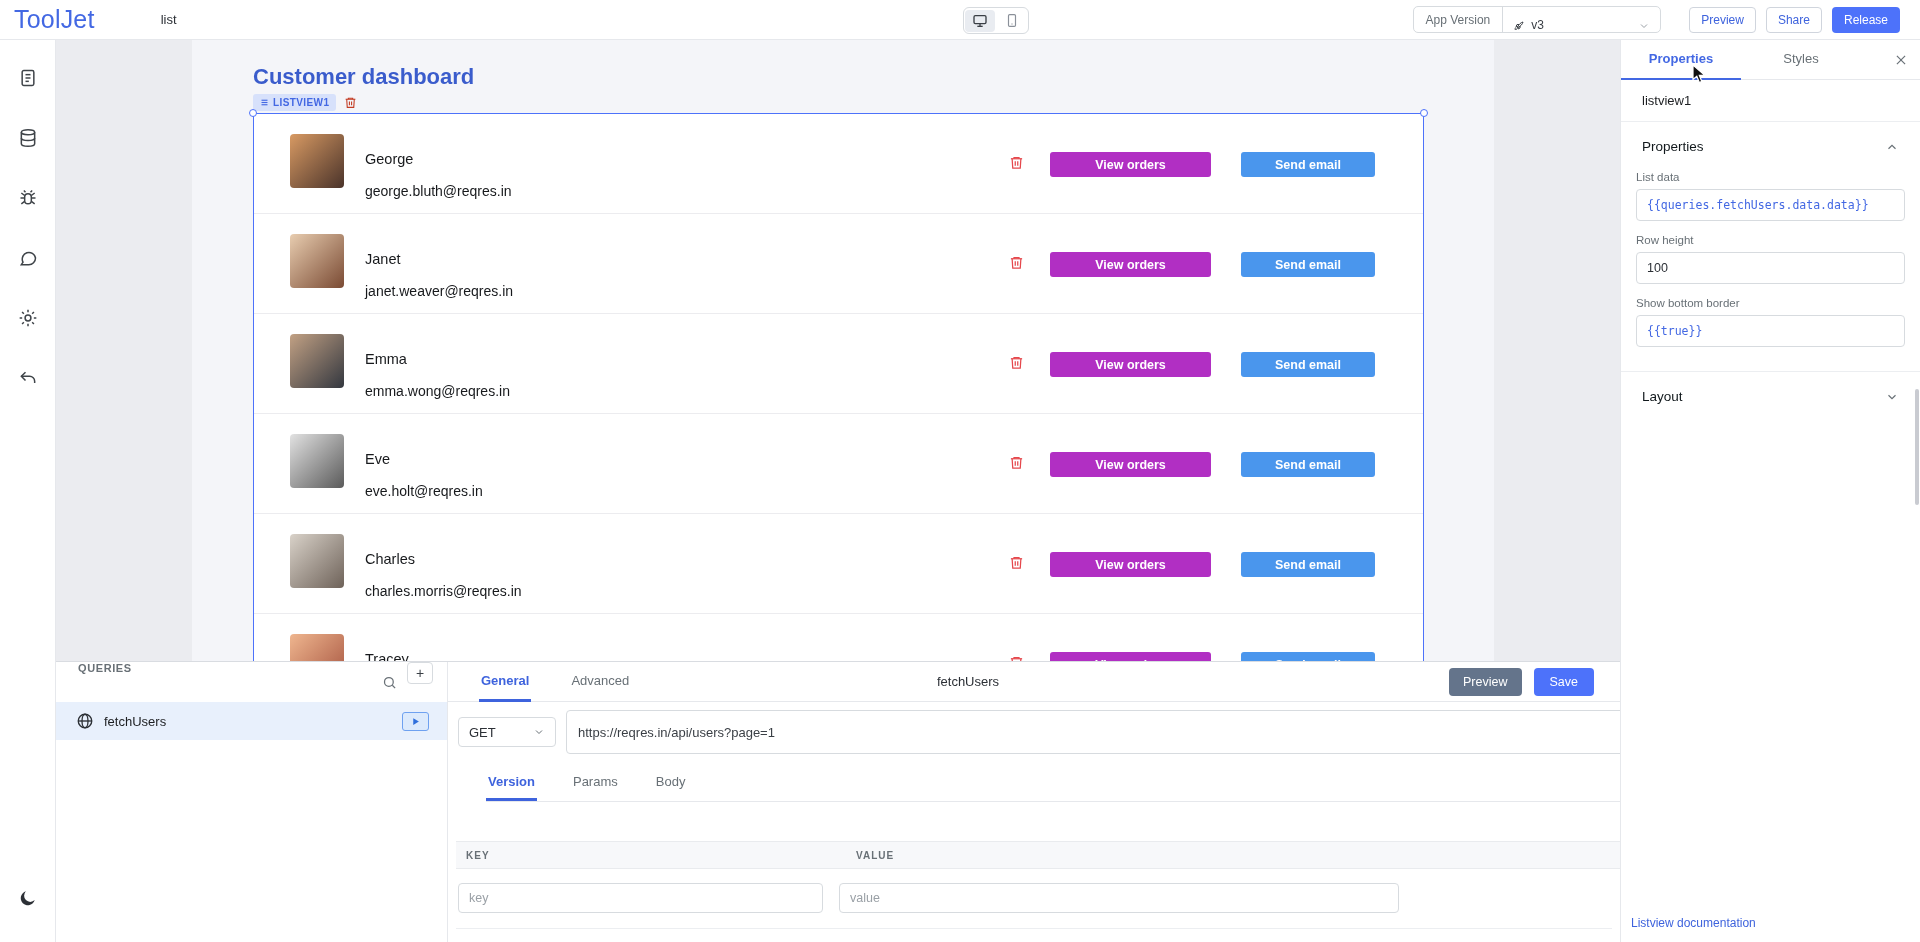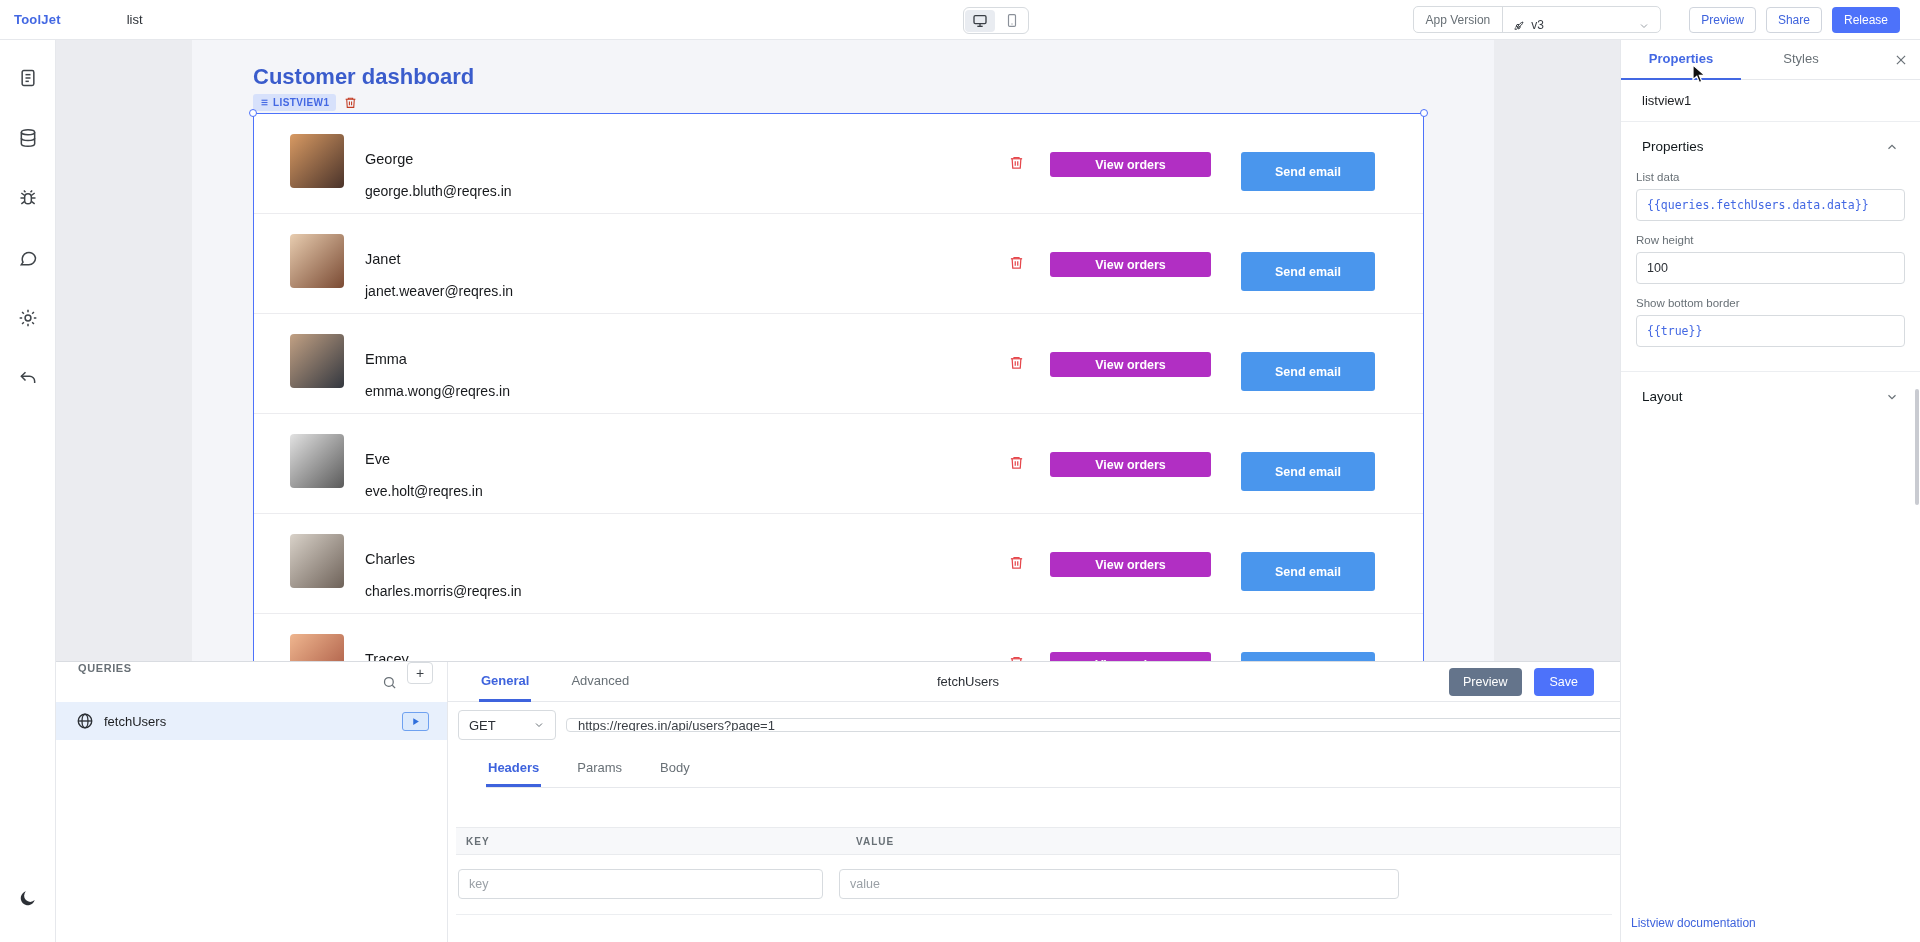--- a/index.html
+++ b/index.html
@@ -4,21 +4,21 @@
 <style>
   *{margin:0;padding:0;box-sizing:border-box}
   html,body{width:1920px;height:942px}
   body{font-family:"Liberation Sans",sans-serif;background:#fff;color:#1c1e21;position:relative;overflow:hidden;font-size:13px}
   svg{display:block}
   button{font-family:inherit;cursor:pointer}
   input{font-family:inherit;outline:none}
 
   
   .topbar{position:absolute;top:0;left:0;right:0;height:40px;background:#fff;border-bottom:1px solid #e6e8ec;display:flex;align-items:center;z-index:60;padding:0 20px 0 14px}
-  .logo{font-size:13px;font-weight:700;color:#4368e3;letter-spacing:.2px}
+  .logo{font-size:25px;font-weight:400;color:#4368e3;letter-spacing:.2px}
   .appname{margin-left:66px;font-size:13px;color:#2c3036}
   .device-toggle{position:absolute;left:963px;top:7px;height:27px;border:1px solid #d7dbdf;border-radius:6px;display:flex;align-items:center;padding:1px;gap:2px;background:#fff}
   .device-btn{width:30px;height:22px;border:none;background:transparent;border-radius:4px;display:flex;align-items:center;justify-content:center;color:#3a3f45}
   .device-btn.active{background:#e9ecf1}
   .device-btn.inactive{color:#8a9099}
   .topbar-right{margin-left:auto;display:flex;align-items:center;gap:10px}
   .version-group{display:flex;align-items:center;height:27px;border:1px solid #d7dbdf;border-radius:5px;overflow:hidden;margin-right:18px}
   .version-label{padding:0 12px;font-size:12px;color:#687076;height:100%;display:flex;align-items:center}
   .version-select{display:flex;align-items:flex-end;gap:6px;padding:0 10px;height:100%;border-left:1px solid #d7dbdf;min-width:158px;color:#3a3f45;font-size:12px}
   .version-select .chev{margin-left:auto;color:#9aa0a6}
@@ -39,21 +39,21 @@
   .tag-trash{background:transparent;border:none;color:#c33c24;display:flex;align-items:center}
   .listview-widget{position:absolute;left:61px;top:73px;width:1171px;height:600px;background:#fff;border:1px solid #4d72fa}
   .handle{position:absolute;width:8px;height:8px;background:#fff;border:1.5px solid #4d72fa;border-radius:50%;z-index:5}
   .h-tl{left:-5px;top:-5px}.h-tr{right:-5px;top:-5px}.h-bl{left:-5px;bottom:-5px}.h-br{right:-5px;bottom:-5px}
   .lv-row{position:relative;height:100px;background:#fff;border-bottom:1px solid #ececef}
   .avatar{position:absolute;left:36px;top:20px;width:54px;height:54px;border-radius:4px}
   .cust-name{position:absolute;left:111px;top:37px;font-size:14.5px;color:#17191c}
   .cust-email{position:absolute;left:111px;top:69px;font-size:14px;color:#17191c}
   .row-trash{position:absolute;left:755px;top:41px;background:transparent;border:none;color:#e5484d}
   .btn-orders{position:absolute;left:796px;top:38px;width:161px;height:25px;background:#b12fc3;color:#fff;border:none;border-radius:3px;font-size:12.5px;font-weight:700}
-  .btn-email{position:absolute;left:987px;top:38px;width:134px;height:39px;background:#4a96ed;color:#fff;border:none;border-radius:3px;font-size:12.5px;font-weight:700}
+  .btn-email{position:absolute;left:987px;top:38px;width:134px;height:25px;background:#4a96ed;color:#fff;border:none;border-radius:3px;font-size:12.5px;font-weight:700}
 
   
   .query-panel{position:absolute;left:56px;right:300px;bottom:0;height:281px;background:#fff;border-top:1px solid #d9dce1;z-index:40;display:flex}
   .qp-left{width:392px;border-right:1px solid #e6e8ec;flex-shrink:0}
   .qp-left-head{height:40px;display:flex;padding:0 14px 0 22px;gap:10px}
   .qp-left-title{font-size:11px;font-weight:700;color:#687076;letter-spacing:.6px}
   .qp-search{margin-left:auto;background:transparent;border:none;color:#687076;display:flex;align-items:center}
   .qp-plus{width:26px;height:22px;border:1px solid #d7dbdf;border-radius:4px;background:#fff;color:#3a3f45;font-size:14px;line-height:1;display:flex;align-items:center;justify-content:center}
   .qp-query-item{height:38px;display:flex;align-items:center;gap:10px;padding:0 18px 0 20px;background:#e8f0fc}
   .qp-query-icon{color:#2c3036}
@@ -64,21 +64,21 @@
   .qp-tab{font-size:13px;color:#687076;background:transparent;border:none;height:40px;padding:0 2px;margin-right:38px;border-bottom:3px solid transparent}
   .qp-tab.active{color:#3e63dd;font-weight:600;border-bottom-color:#3e63dd}
   .qp-title{position:absolute;left:0;width:1040px;text-align:center;font-size:13px;color:#2c3036;pointer-events:none}
   .qp-head-right{margin-left:auto;display:flex;align-items:center;gap:12px}
   .btn-qpreview{height:28px;padding:0 14px;background:#64748b;border:none;border-radius:4px;color:#fff;font-size:12.5px}
   .btn-qsave{height:28px;padding:0 16px;background:#4d72fa;border:none;border-radius:4px;color:#fff;font-size:12.5px}
   .qp-collapse{background:transparent;border:none;color:#687076;margin-left:14px}
   .method-row{display:flex;align-items:center;gap:10px;margin:8px 8px 0 10px}
   .method-select{width:98px;height:30px;border:1px solid #d7dbdf;border-radius:4px;display:flex;align-items:center;padding:0 10px;font-size:13px;color:#2c3036;gap:6px;background:#fff}
   .method-select .chev{margin-left:auto;color:#687076}
-  .url-input{flex:1;height:14px;border:1px solid #d7dbdf;border-radius:4px;padding:0 11px;font-size:13px;color:#3a3f45;background:#fff}
+  .url-input{flex:1;height:44px;border:1px solid #d7dbdf;border-radius:4px;padding:0 11px;font-size:13px;color:#3a3f45;background:#fff}
   .subtabs{display:flex;gap:34px;margin:20px 8px 0 38px;border-bottom:1px solid #e6e8ec;width:1160px}
   .subtab{font-size:13px;color:#687076;background:transparent;border:none;padding:0 2px 9px;border-bottom:3px solid transparent}
   .subtab.active{color:#3e63dd;font-weight:600;border-bottom-color:#3e63dd}
   .kv-table{margin:0 8px}
   .kv-head{display:flex;height:28px;align-items:center;background:#f7f8fa;border-top:1px solid #e9ebee;border-bottom:1px solid #e9ebee;margin-top:39px}
   .kv-col{font-size:10px;font-weight:700;color:#687076;letter-spacing:1px}
   .kv-col.key{padding-left:10px;width:400px}
   .kv-inputs{display:flex;gap:16px;margin-top:14px;padding-left:2px}
   .kv-input{height:30px;border:1px solid #d7dbdf;border-radius:4px;padding:0 10px;font-size:12.5px;color:#3a3f45}
   .kv-input::placeholder{color:#9aa0a6}
@@ -396,21 +396,21 @@
         <span class="chev">
           <svg width="12" height="12" viewBox="0 0 24 24" fill="none" stroke="currentColor" stroke-width="2">
               <polyline points="6 9 12 15 18 9"></polyline>
             </svg>
         </span>
       </div>
       <input class="url-input" type="text" value="https://reqres.in/api/users?page=1" style="">
     </div>
 
     <div class="subtabs">
-      <button class="subtab active">Headers</button>
+      <button class="subtab active">Version</button>
       <button class="subtab">Params</button>
       <button class="subtab">Body</button>
     </div>
 
     <div class="kv-table">
       <div class="kv-head">
         <span class="kv-col key">KEY</span>
         <span class="kv-col">VALUE</span>
       </div>
       <div class="kv-inputs">

